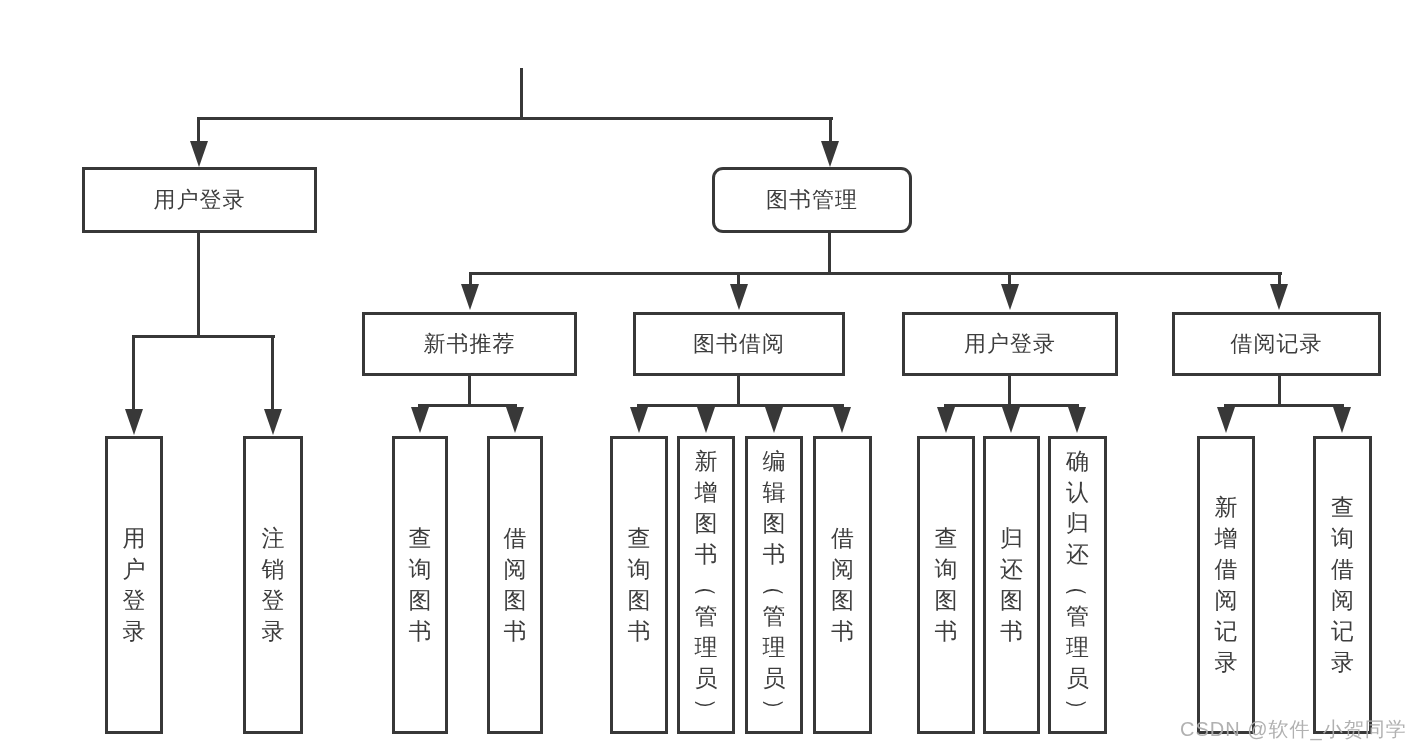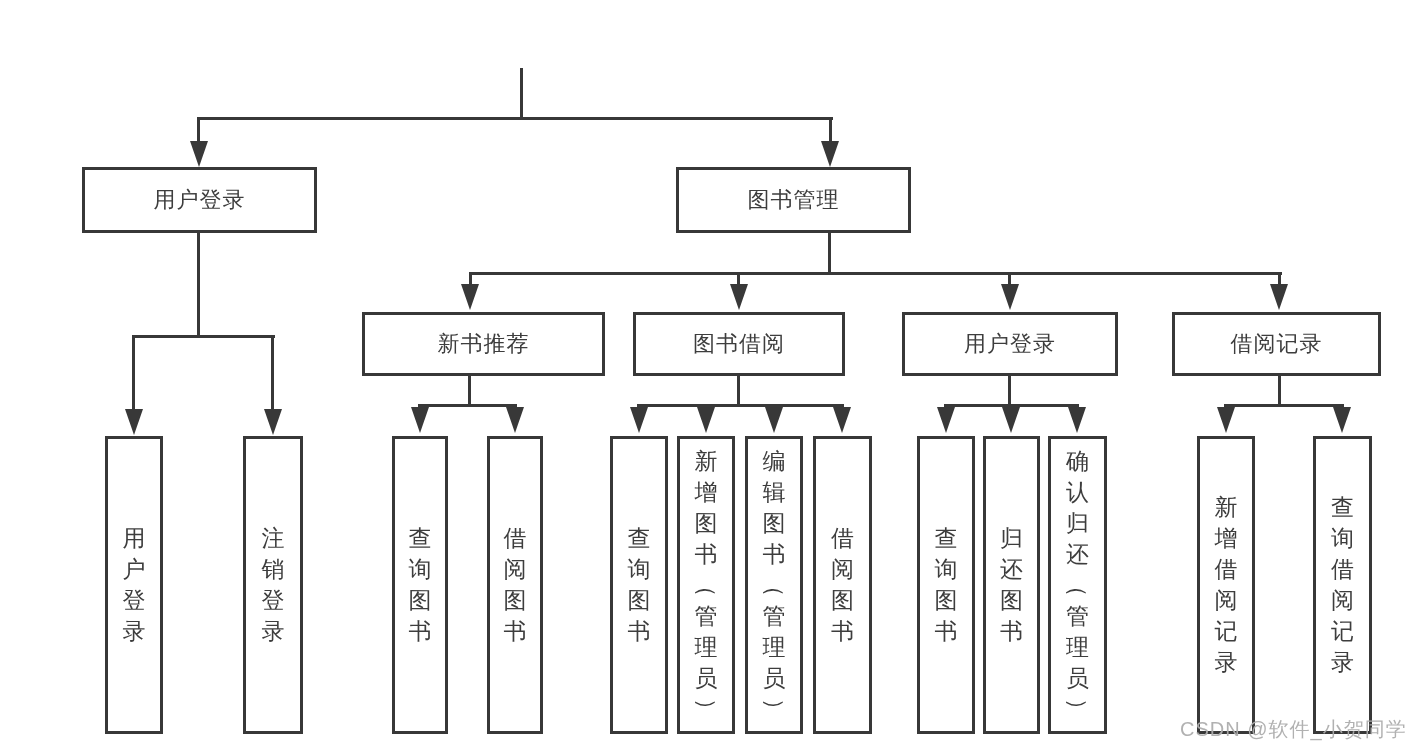--- a/index.html
+++ b/index.html
@@ -67,21 +67,21 @@
   <div class="line" style="left:520px; top:68px; width:3px; height:52px;"></div>
   <div class="line" style="left:197px; top:117px; width:636px; height:3px;"></div>
   <div class="line" style="left:197px; top:117px; width:3px; height:26px;"></div>
   <div class="arrow" style="left:190px; top:141px;"></div>
   <div class="line" style="left:829px; top:117px; width:3px; height:26px;"></div>
   <div class="arrow" style="left:821px; top:141px;"></div>
 
   <div class="box hbox" style="left:82px; top:167px; width:235px; height:66px;">
     <span>用户登录</span>
   </div>
-  <div class="box hbox" style="left:676px; top:167px; width:235px; height:66px;">
+  <div class="box hbox" style="left:712px; top:167px; width:200px; height:66px;border-radius:11px;">
     <span>图书管理</span>
   </div>
 
   <div class="line" style="left:197px; top:233px; width:3px; height:105px;"></div>
   <div class="line" style="left:132px; top:335px; width:143px; height:3px;"></div>
   <div class="line" style="left:132px; top:335px; width:3px; height:75px;"></div>
   <div class="arrow" style="left:125px; top:409px;"></div>
   <div class="line" style="left:271px; top:335px; width:3px; height:75px;"></div>
   <div class="arrow" style="left:264px; top:409px;"></div>
 
@@ -89,21 +89,21 @@
   <div class="line" style="left:469px; top:272px; width:813px; height:3px;"></div>
   <div class="line" style="left:469px; top:272px; width:3px; height:14px;"></div>
   <div class="arrow" style="left:461px; top:284px;"></div>
   <div class="line" style="left:737px; top:272px; width:3px; height:14px;"></div>
   <div class="arrow" style="left:730px; top:284px;"></div>
   <div class="line" style="left:1008px; top:272px; width:3px; height:14px;"></div>
   <div class="arrow" style="left:1001px; top:284px;"></div>
   <div class="line" style="left:1278px; top:272px; width:3px; height:14px;"></div>
   <div class="arrow" style="left:1270px; top:284px;"></div>
 
-  <div class="box hbox" style="left:362px; top:312px; width:243px; height:64px;">
+  <div class="box hbox" style="left:362px; top:312px; width:215px; height:64px;">
     <span>新书推荐</span>
   </div>
   <div class="box hbox" style="left:633px; top:312px; width:212px; height:64px;">
     <span>图书借阅</span>
   </div>
   <div class="box hbox" style="left:902px; top:312px; width:216px; height:64px;">
     <span>用户登录</span>
   </div>
   <div class="box hbox" style="left:1172px; top:312px; width:209px; height:64px;">
     <span>借阅记录</span>

